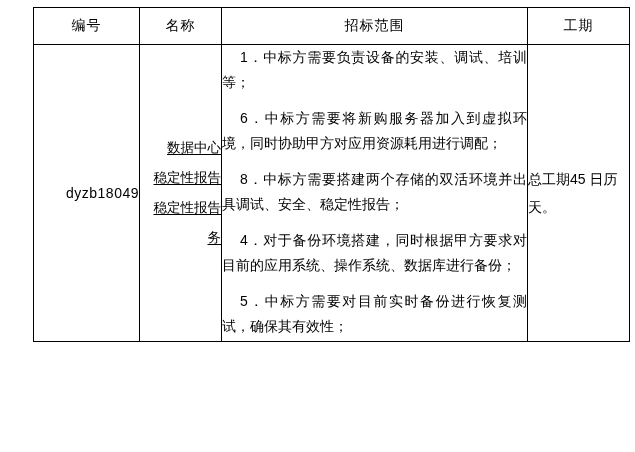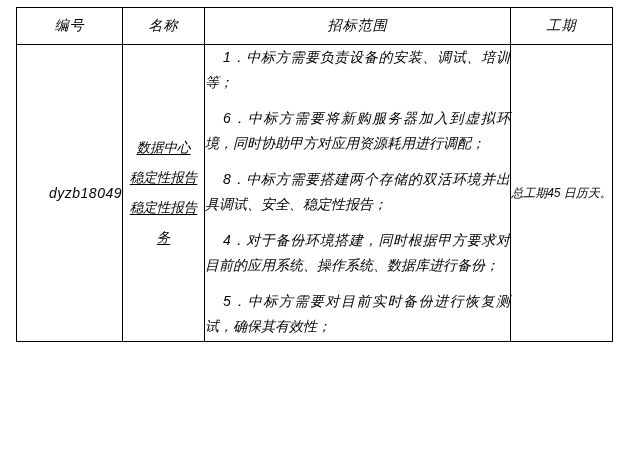--- a/index.html
+++ b/index.html
@@ -17,23 +17,22 @@
   .sheet {
     position: relative;
     width: 635px;
     height: 452px;
     box-sizing: border-box;
   }
   table.bid-table {
     border-collapse: collapse;
     table-layout: fixed;
     width: 596px;
-    margin-left: 16px;
+    margin-left: 33px;
     margin-top: 7px;
-    font-style: italic;
   }
   table.bid-table td,
   table.bid-table th {
     border: 1px solid #000000;
     padding: 0;
     vertical-align: middle;
     font-weight: normal;
   }
   col.c-code { width: 106px; }
   col.c-name { width: 82px; }
@@ -45,32 +44,32 @@
     text-align: center;
     font-size: 14px;
     letter-spacing: 1px;
   }
   .code-cell {
     text-align: right;
     font-size: 14px;
     letter-spacing: 0.5px;
   }
   .name-cell {
-    text-align: center;
+    text-align: right;
     font-size: 13.5px;
     line-height: 30px;
     padding: 0 8px;
   }
   .name-cell .u {
     text-decoration: underline;
     text-underline-offset: 2px;
   }
   .period-cell {
-    text-align: center;
-    font-size: 12px;
+    text-align: left;
+    font-size: 14px;
     line-height: 28px;
     padding: 0 6px;
   }
   .scope-cell {
     padding: 12px 12px 10px 12px;
     font-size: 14px;
     line-height: 25px;
     text-align: justify;
   }
   .scope-item {

